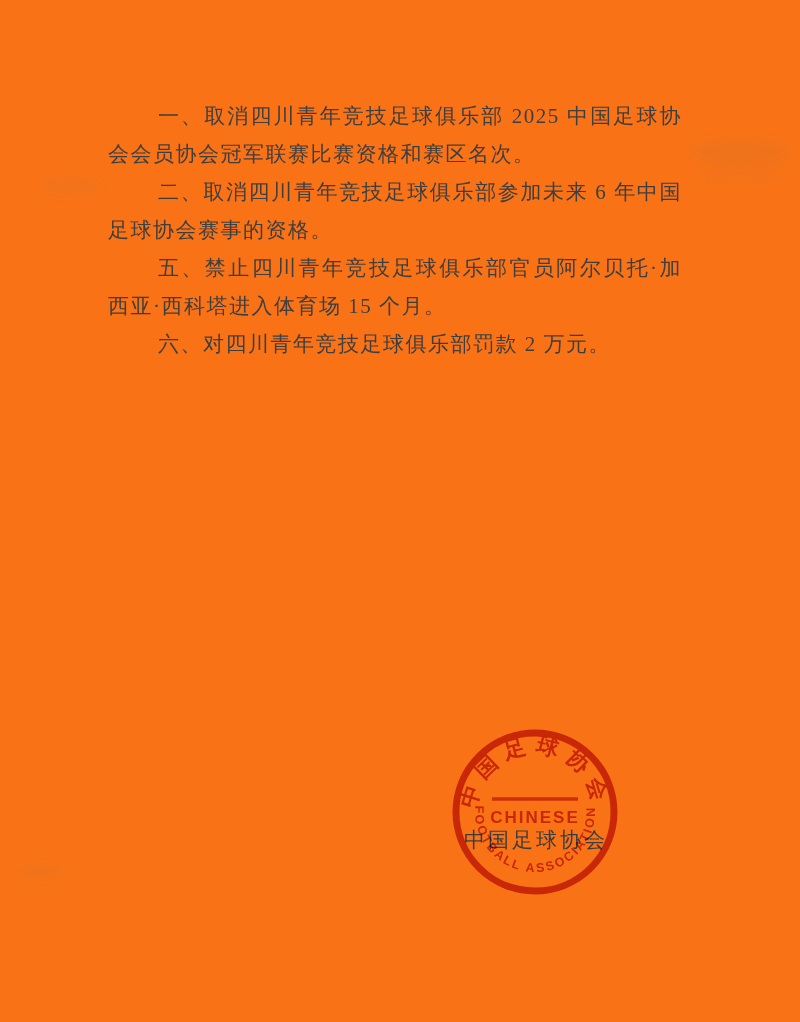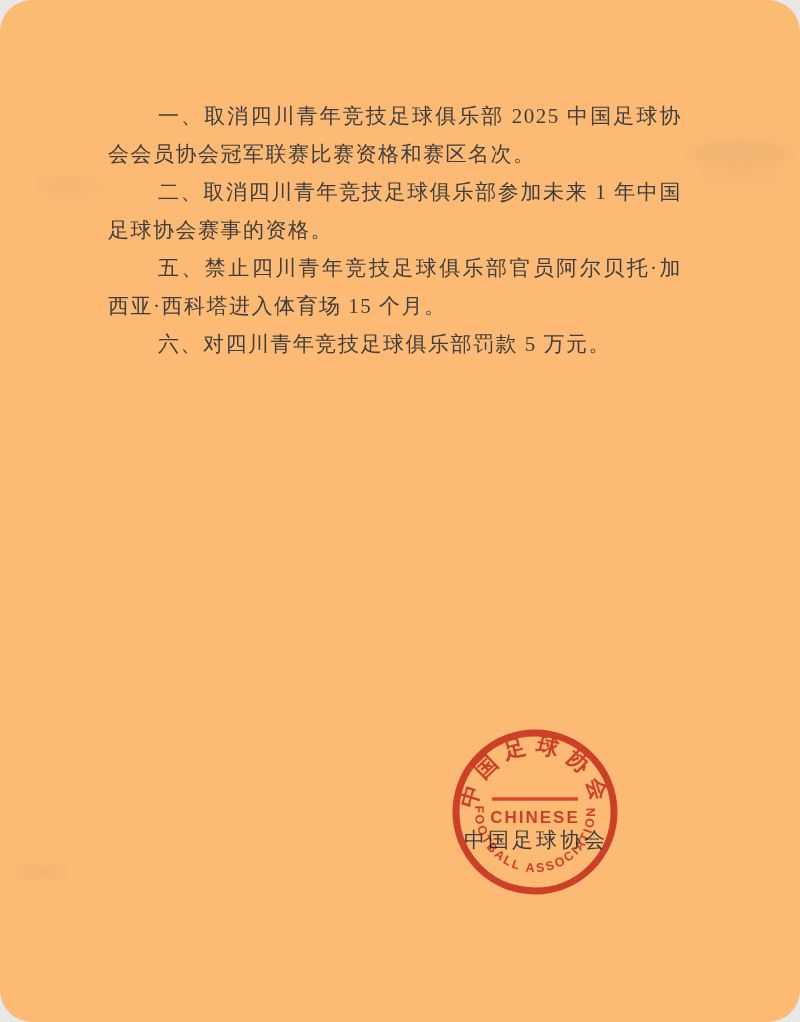--- a/index.html
+++ b/index.html
@@ -5,24 +5,23 @@
   html, body {
     margin: 0;
     padding: 0;
     background: #e8e8e8;
   }
   .page {
     position: relative;
     width: 800px;
     height: 1022px;
     margin: 0 auto;
-    background: #fdba74;
+    background: #f97316;
     overflow: hidden;
     font-family: "Liberation Serif", "DejaVu Serif", serif;
-    border-radius: 32px;
   }
   
   .smudge {
     position: absolute;
     border-radius: 50%;
     filter: blur(5px);
     pointer-events: none;
   }
   .smudge.s1 { left: 690px; top: 140px; width: 100px; height: 26px; background: rgba(120,120,120,0.07); }
   .smudge.s2 { left: 40px;  top: 178px; width: 60px;  height: 16px; background: rgba(120,120,120,0.06); }
@@ -93,23 +92,23 @@
 
 <div class="page">
 
   <div class="smudge s1"></div>
   <div class="smudge s2"></div>
   <div class="smudge s3"></div>
   <div class="smudge s4"></div>
 
   <div class="doc-body">
     <p class="para">一、取消四川青年竞技足球俱乐部 2025 中国足球协会会员协会冠军联赛比赛资格和赛区名次。</p>
-    <p class="para">二、取消四川青年竞技足球俱乐部参加未来 1 年中国足球协会赛事的资格。</p>
+    <p class="para">二、取消四川青年竞技足球俱乐部参加未来 6 年中国足球协会赛事的资格。</p>
     <p class="para">五、禁止四川青年竞技足球俱乐部官员阿尔贝托·加西亚·西科塔进入体育场 15 个月。</p>
-    <p class="para">六、对四川青年竞技足球俱乐部罚款 5 万元。</p>
+    <p class="para">六、对四川青年竞技足球俱乐部罚款 2 万元。</p>
   </div>
 
   <div class="sign-name">中国足球协会</div>
 
   <svg class="seal" viewBox="0 0 190 190" aria-hidden="true">
     <circle class="ring" cx="95" cy="95" r="79"></circle>
 
     <path id="sealTopArc" d="M 38.6 112.2 A 59 59 0 1 1 151.4 112.2" fill="none"></path>
     <text class="cjk">
       <textPath href="#sealTopArc" startOffset="50%" text-anchor="middle">中国足球协会</textPath>

